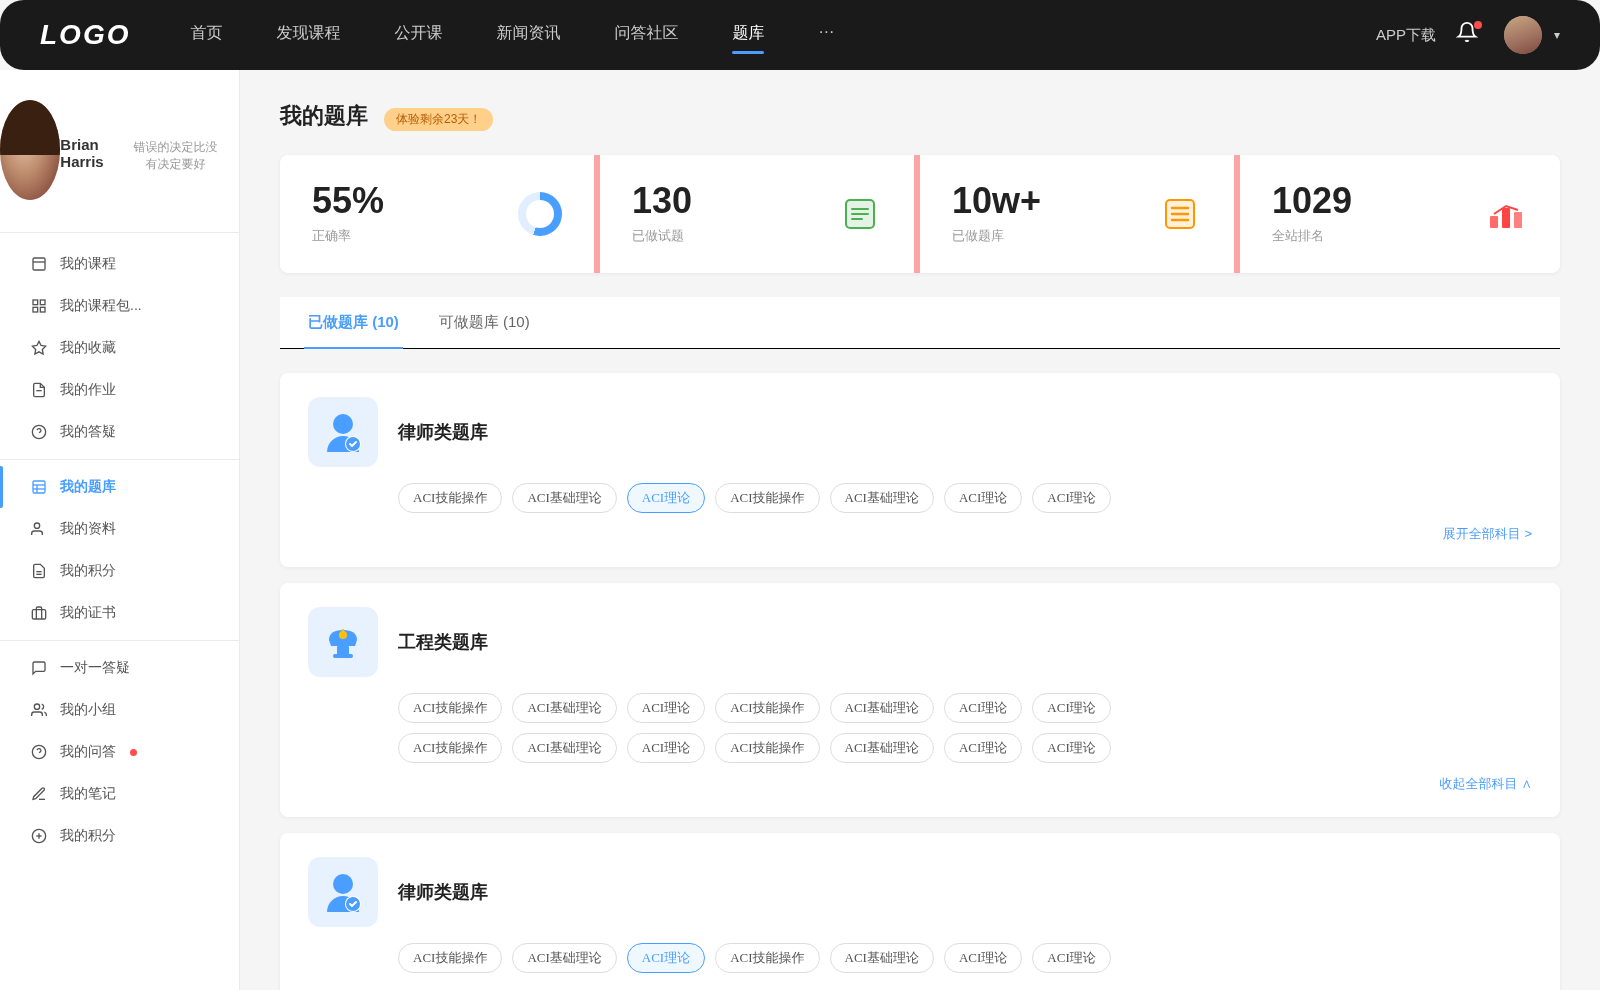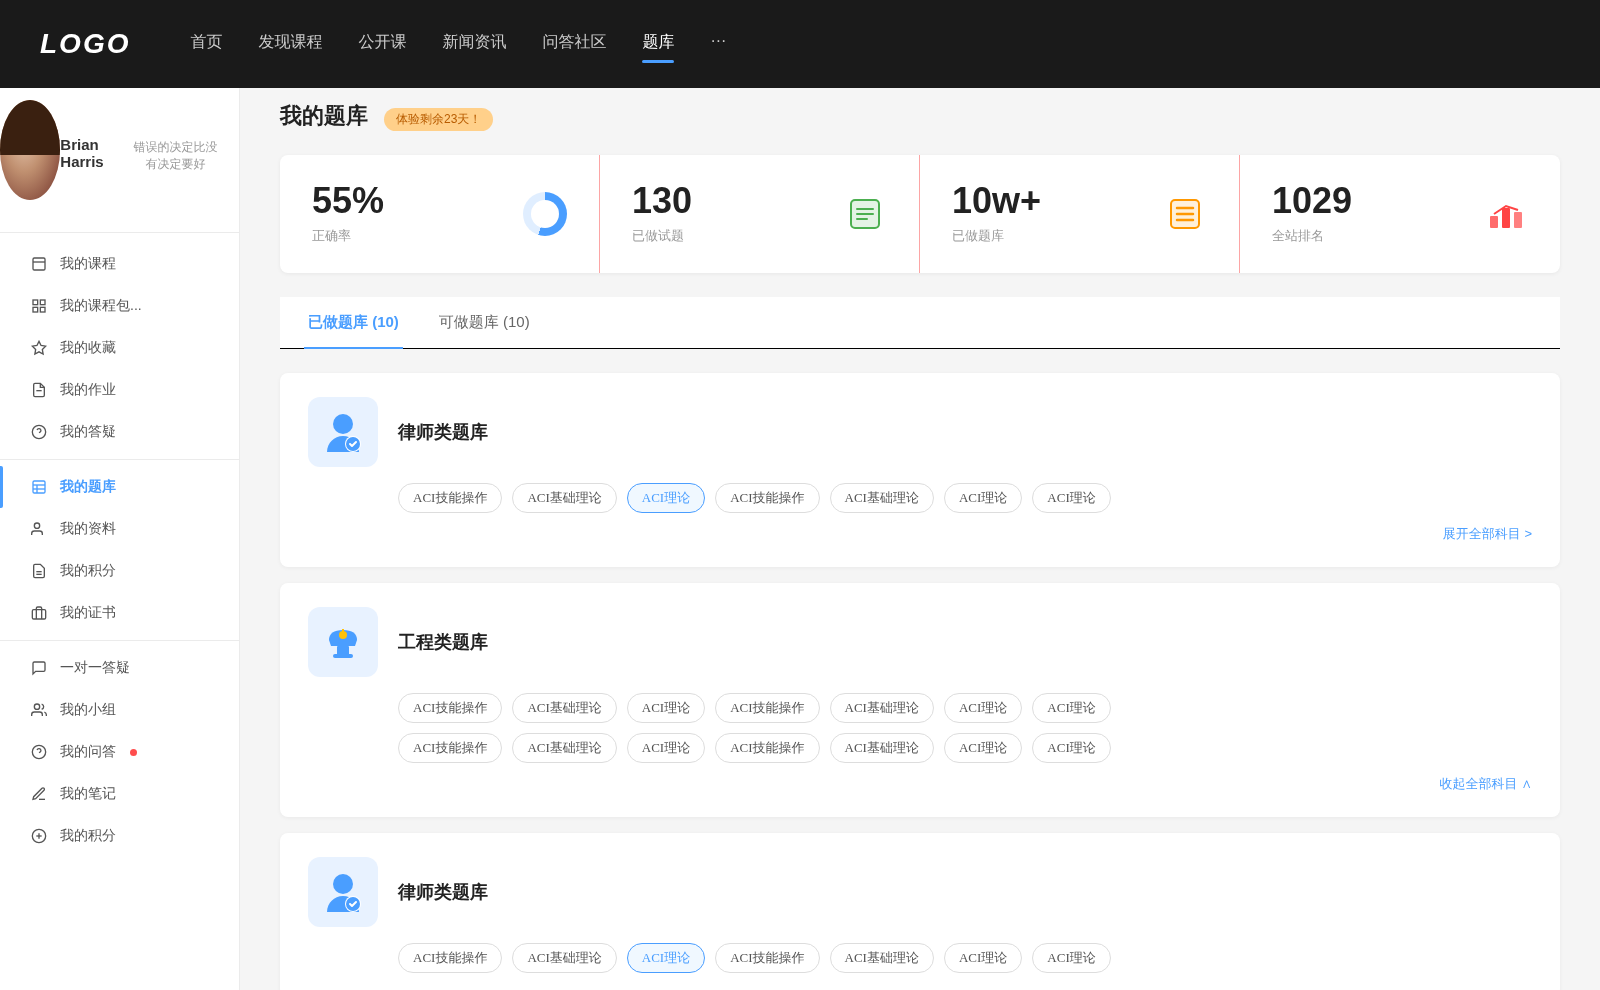--- a/index.html
+++ b/index.html
@@ -1,39 +1,40 @@
 <!DOCTYPE html>
 <html><head>
   <meta charset="utf-8">
   <style>
     * { box-sizing: border-box; margin: 0; padding: 0; }
     body { font-family: -apple-system, BlinkMacSystemFont, 'PingFang SC', 'Microsoft YaHei', sans-serif; background: #f5f5f5; min-height: 990px; }
 
     
     .navbar {
       background: #1a1a1a;
-      height: 88px;
+      height: 70px;
       display: flex;
       align-items: center;
       padding: 0 40px;
       position: fixed;
       top: 0; left: 0; right: 0;
       z-index: 100;
+      border-radius: 24px;
     }
     .nav-logo {
       color: white;
       font-size: 28px;
       font-weight: 900;
       letter-spacing: 2px;
       margin-right: 60px;
       font-style: italic;
     }
     .nav-links {
       display: flex;
-      gap: 36px;
+      gap: 54px;
       flex: 1;
     }
     .nav-link {
       color: #ccc;
       font-size: 16px;
       cursor: pointer;
       position: relative;
       padding-bottom: 4px;
     }
     .nav-link.active {
@@ -226,21 +227,21 @@
       grid-template-columns: repeat(4, 1fr);
       gap: 0;
       background: white;
       border-radius: 8px;
       margin-bottom: 24px;
       overflow: hidden;
       box-shadow: 0 1px 4px rgba(0,0,0,0.06);
     }
     .stat-card {
       padding: 28px 32px;
-      border-right: 1px solid #fca5a5;
+      border-right: 6px solid #fca5a5;
       display: flex;
       align-items: center;
       gap: 16px;
     }
     .stat-card:last-child { border-right: none; }
     .stat-text { flex: 1; }
     .stat-value {
       font-size: 36px;
       font-weight: 700;
       color: #222;
@@ -371,20 +372,34 @@
   <div class="nav-logo">LOGO</div>
   <div class="nav-links">
     <span class="nav-link">首页</span>
     <span class="nav-link">发现课程</span>
     <span class="nav-link">公开课</span>
     <span class="nav-link">新闻资讯</span>
     <span class="nav-link">问答社区</span>
     <span class="nav-link active">题库</span>
     <span class="nav-link">···</span>
   </div>
+  <div class="nav-right">
+    <span class="nav-app-download">APP下载</span>
+    <div class="nav-bell">
+      <svg width="22" height="22" viewBox="0 0 24 24" fill="none" stroke="white" stroke-width="2">
+        <path d="M18 8A6 6 0 0 0 6 8c0 7-3 9-3 9h18s-3-2-3-9"></path>
+        <path d="M13.73 21a2 2 0 0 1-3.46 0"></path>
+      </svg>
+      <div class="bell-dot"></div>
+    </div>
+    <div class="nav-avatar">
+      <div class="nav-avatar-img"></div>
+    </div>
+    <span class="nav-dropdown-arrow">▾</span>
+  </div>
 </nav>
 
 <div class="page-layout">
 
   <aside class="sidebar">
     <div class="sidebar-profile">
       <div class="profile-avatar">
         <div class="profile-avatar-inner"></div>
       </div>
       <div class="profile-name">Brian Harris</div>

